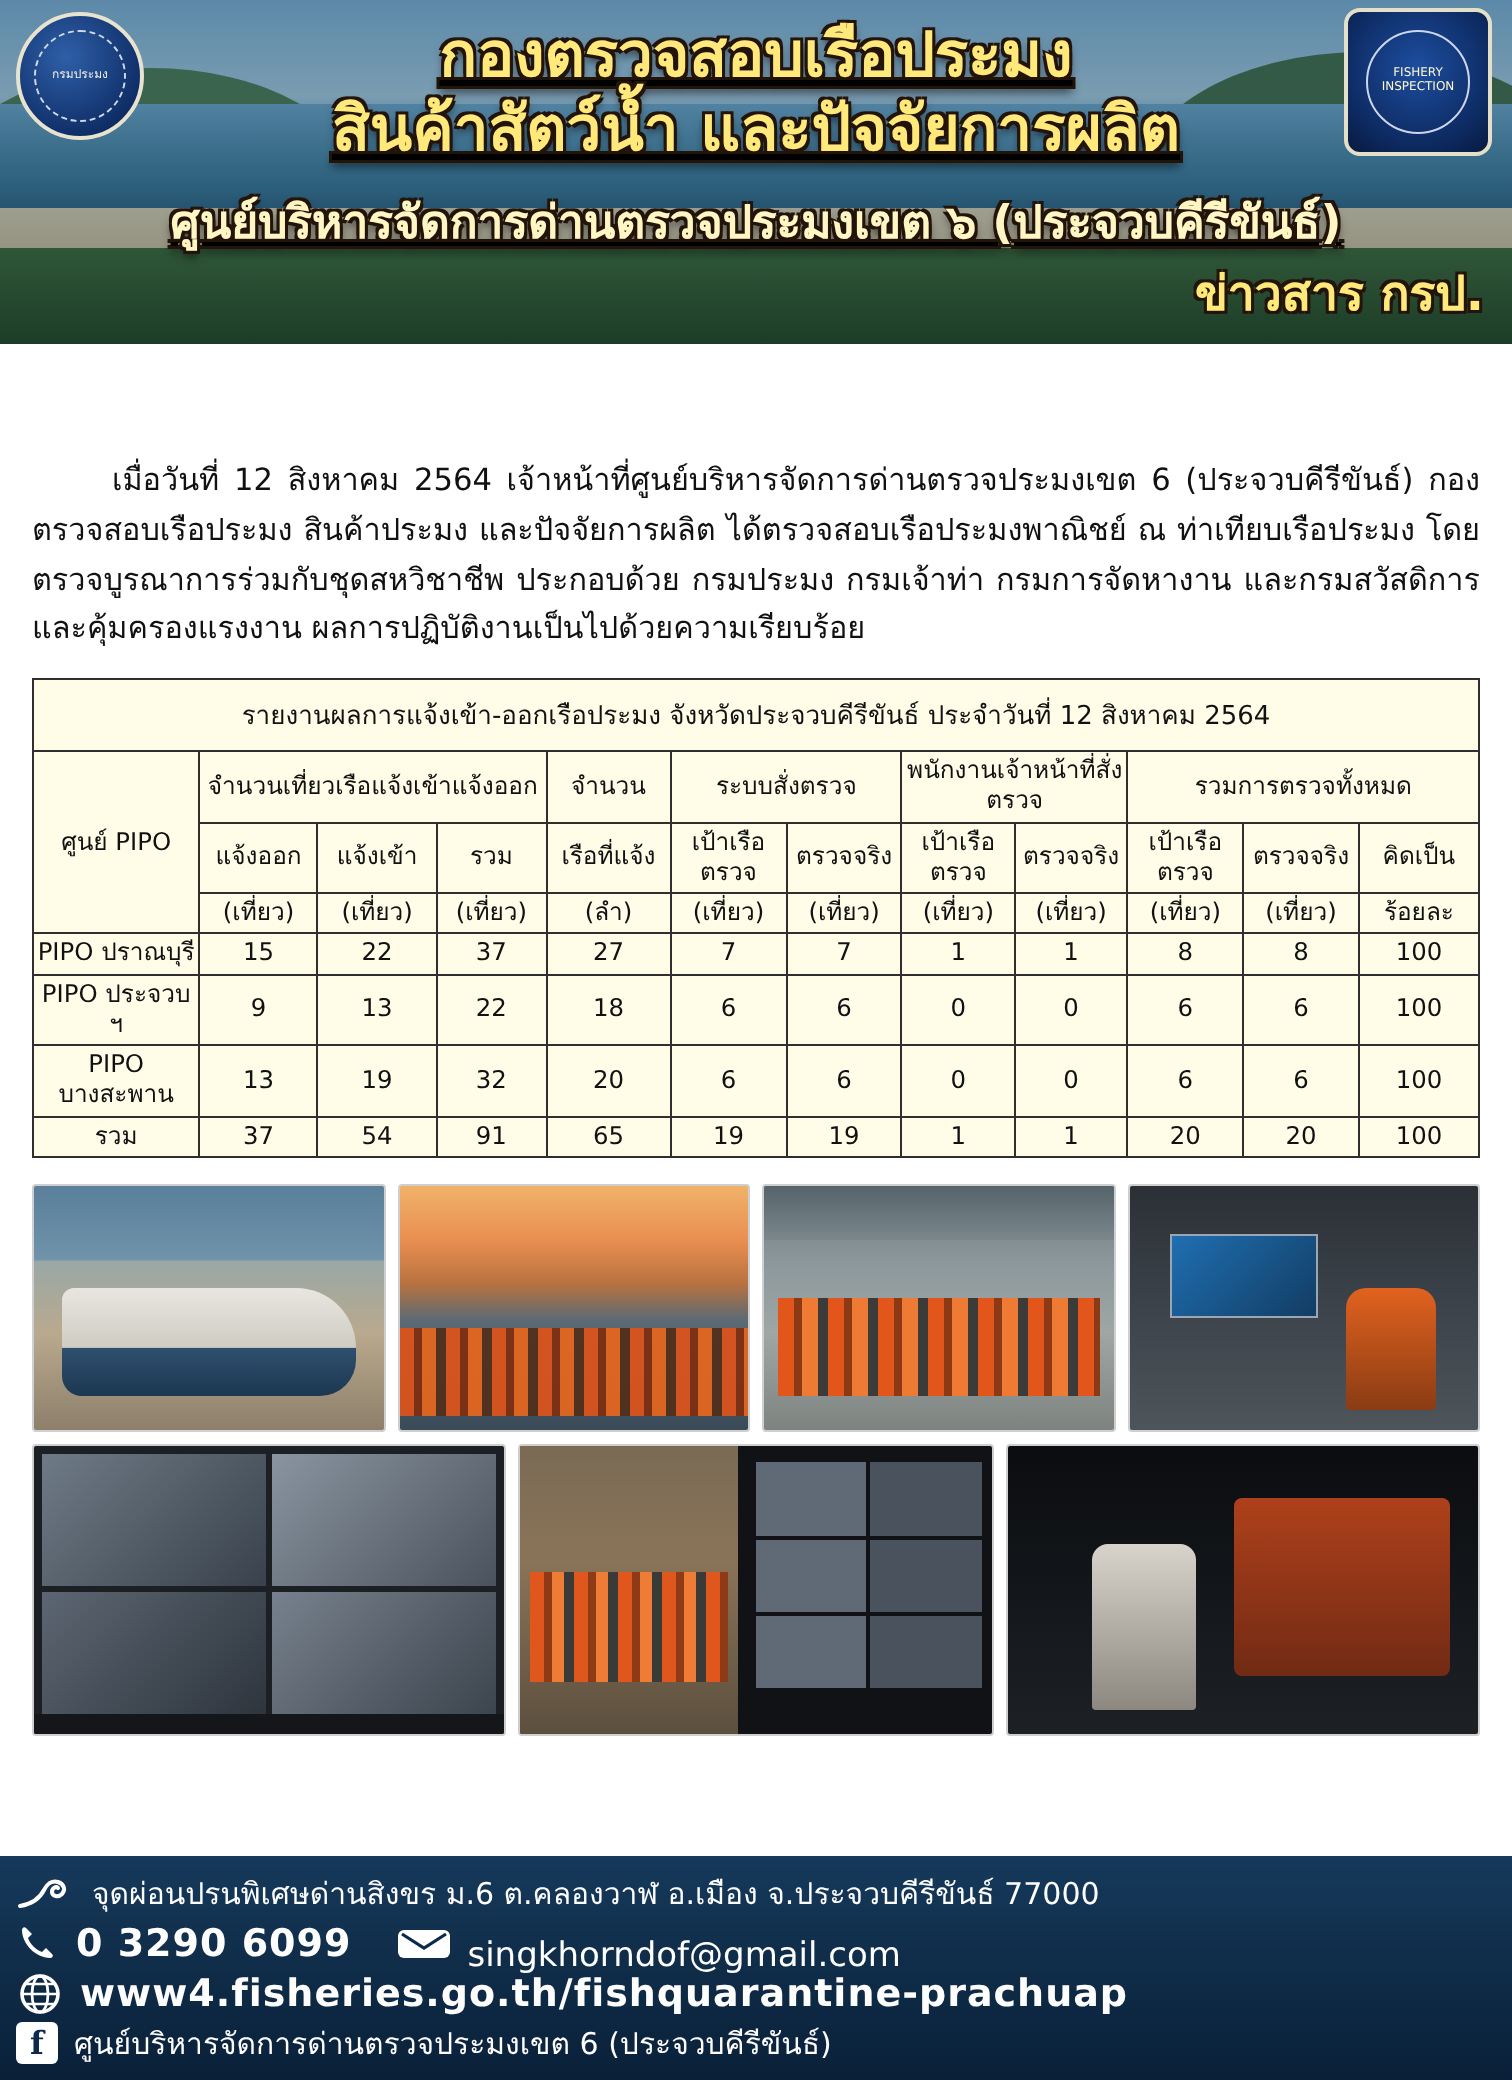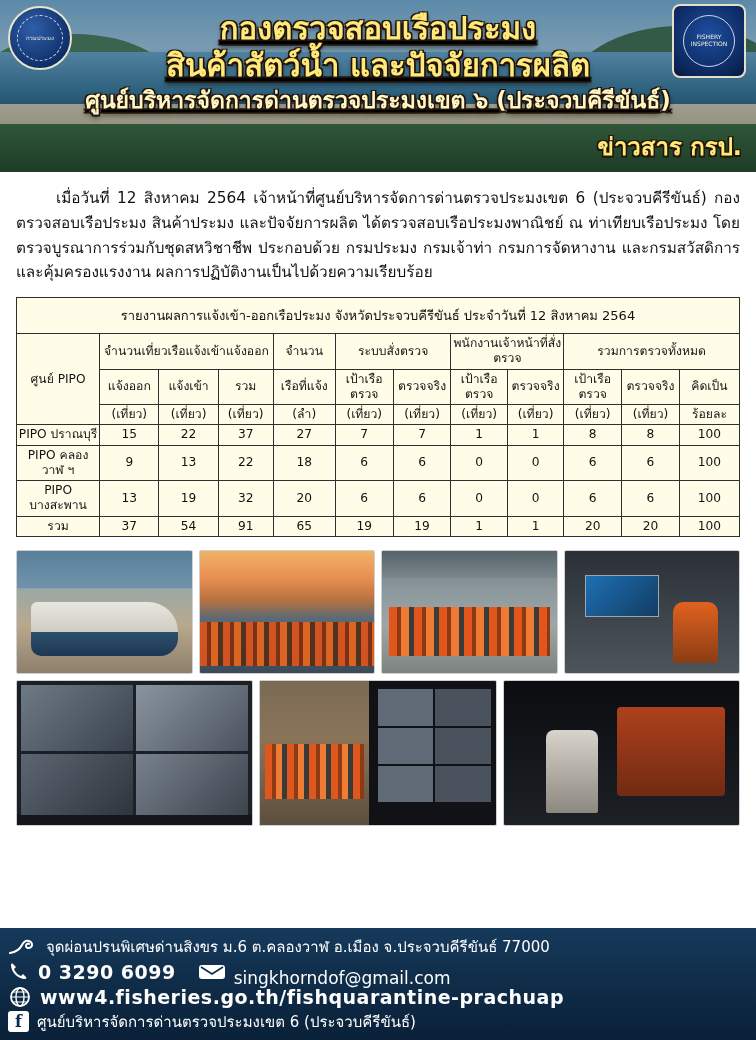--- a/index.html
+++ b/index.html
@@ -63,21 +63,21 @@
     color: #ffe97a;
     text-shadow:
       -1.5px -1.5px 0 #23140a, 1.5px -1.5px 0 #23140a,
       -1.5px 1.5px 0 #23140a, 1.5px 1.5px 0 #23140a,
       0 3px 5px rgba(0,0,0,.7);
     line-height: 1.18;
     white-space: nowrap;
   }
   .title-1 { font-size: 31px; }
   .title-2 { font-size: 31px; }
-  .title-3 { font-size: 23px; color: #fff6c4; margin-top: 4px; }
+  .title-3 { font-size: 23px; color: #fff6c4; margin-top: 16px; }
   .newsflag {
     position: absolute;
     right: 14px; bottom: 6px;
     font-family: "DejaVu Sans", sans-serif;
     font-size: 24px; font-weight: bold;
     color: #ffe97a;
     text-shadow: -1.5px -1.5px 0 #23140a, 1.5px -1.5px 0 #23140a,
                  -1.5px 1.5px 0 #23140a, 1.5px 1.5px 0 #23140a;
     z-index: 6;
   }
@@ -124,20 +124,21 @@
 
   
   .article {
     padding: 14px 16px 4px 16px;
     font-family: "DejaVu Sans", sans-serif;
     font-size: 15.3px;
     line-height: 1.62;
     color: #111111;
     text-align: justify;
     text-indent: 40px;
+    margin-top: 42px;
   }
 
   
   .table-wrap { padding: 8px 16px 3px 16px; }
   table.report {
     width: 100%;
     border-collapse: collapse;
     table-layout: fixed;
     font-family: "DejaVu Sans", sans-serif;
     background: #fffde8;
@@ -408,21 +409,21 @@
         <td>27</td>
         <td>7</td>
         <td>7</td>
         <td>1</td>
         <td>1</td>
         <td>8</td>
         <td>8</td>
         <td>100</td>
       </tr>
       <tr>
-        <td class="rowlabel">PIPO คลองวาฬ ฯ</td>
+        <td class="rowlabel">PIPO ประจวบ ฯ</td>
         <td>9</td>
         <td>13</td>
         <td>22</td>
         <td>18</td>
         <td>6</td>
         <td>6</td>
         <td>0</td>
         <td>0</td>
         <td>6</td>
         <td>6</td>

